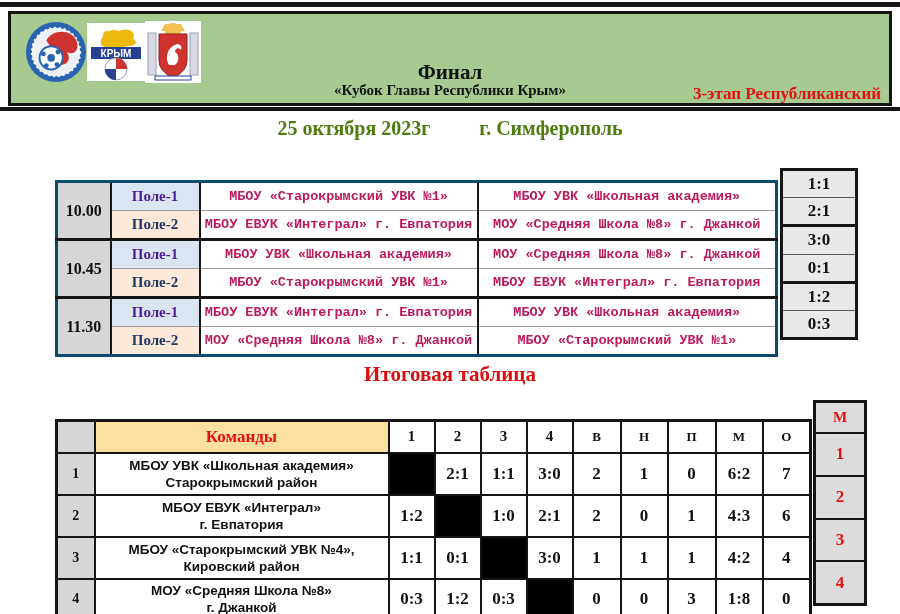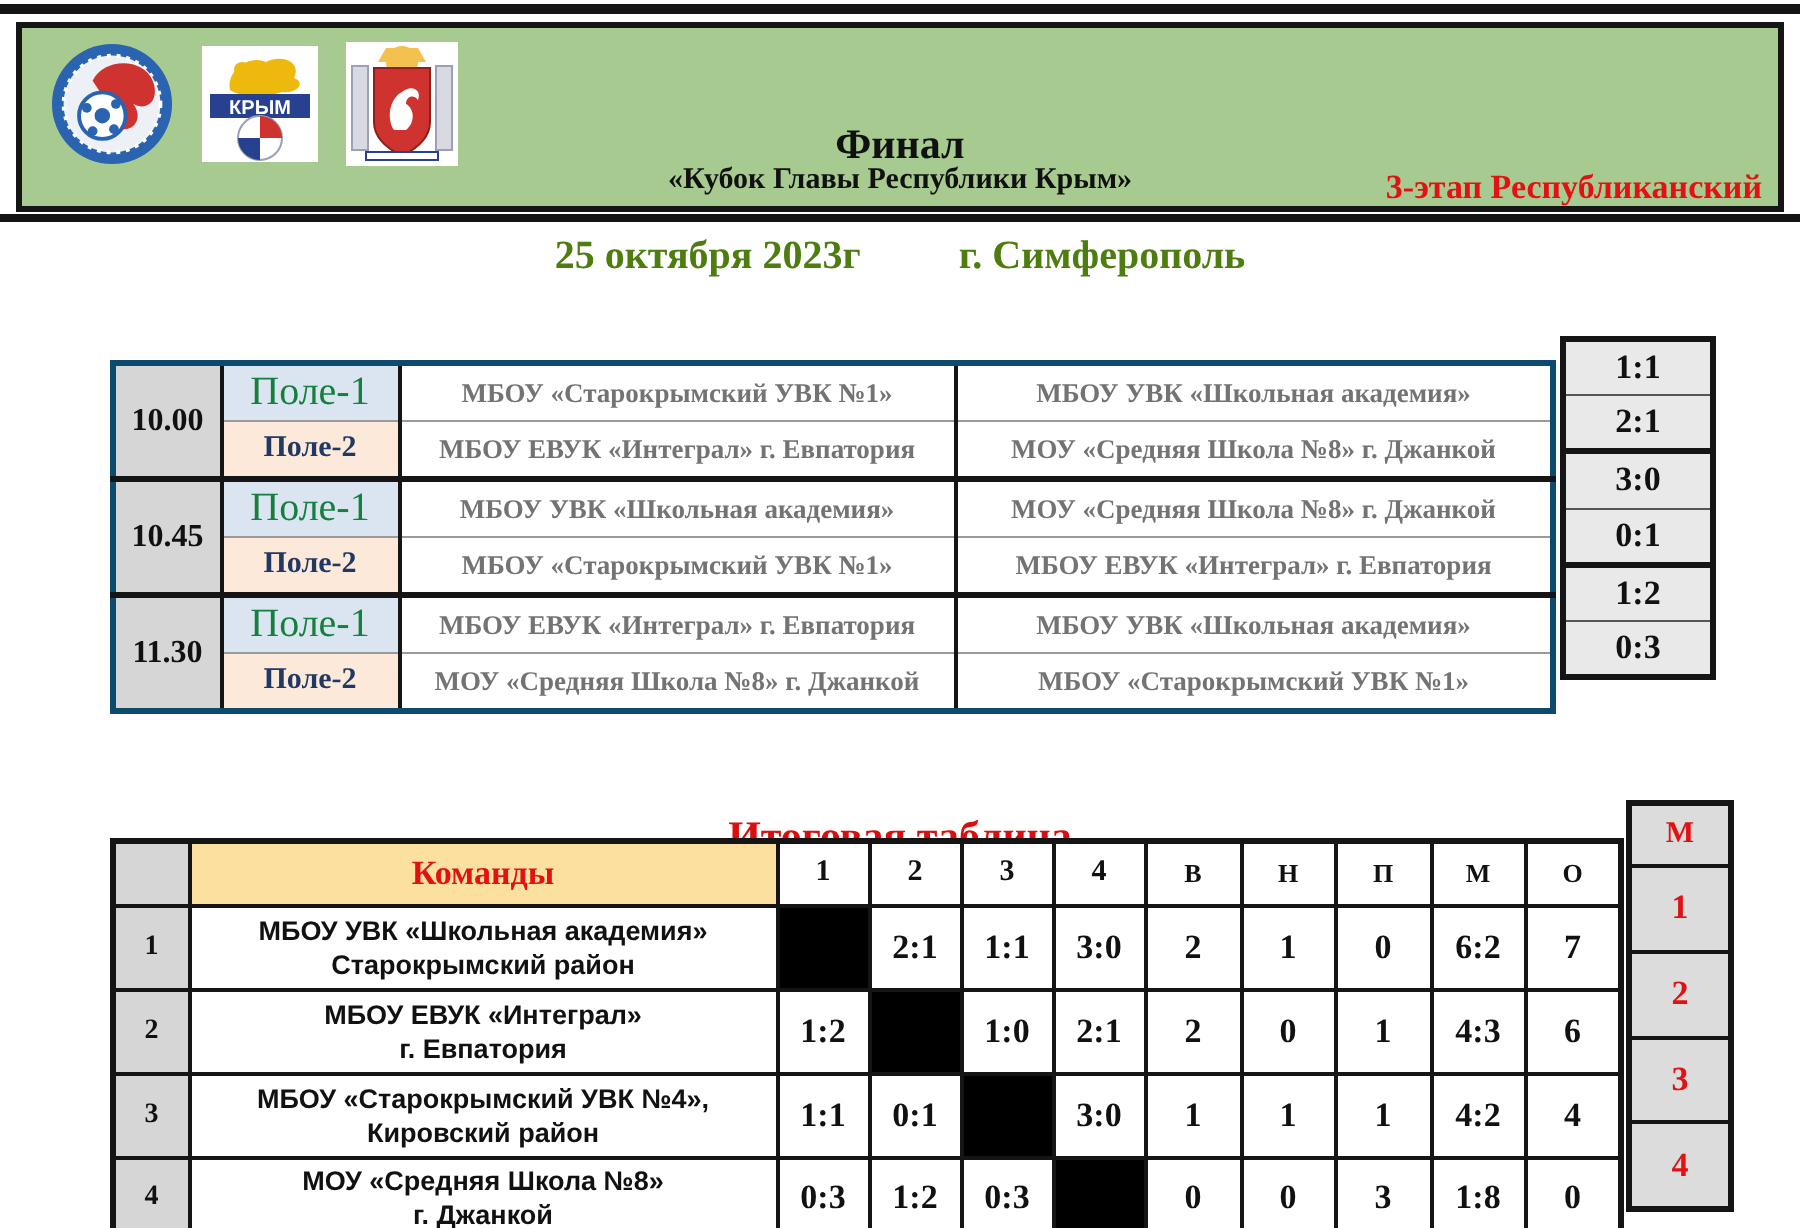--- a/index.html
+++ b/index.html
@@ -10,21 +10,21 @@
   }
   .rule{position:absolute;left:0;width:900px;background:#151515;}
   .rule.top{top:2px;height:5px;}
   .rule.mid{top:107px;height:4px;}
 
   
   .banner{
     position:absolute;left:8px;top:11px;width:884px;height:95px;
     background:#a7ca90;border:3px solid #151515;box-sizing:border-box;
   }
-  .logos{position:absolute;left:14px;top:7px;display:flex;gap:14px;align-items:center;}
+  .logos{position:absolute;left:14px;top:7px;display:flex;gap:0;align-items:center;}
   .logo{display:block;}
   .g-title{position:absolute;left:0;right:0;top:46px;text-align:center;
     font-weight:bold;font-size:21px;color:#111;}
   .g-sub{position:absolute;left:0;right:0;top:68px;text-align:center;
     font-weight:bold;font-size:15px;color:#111;}
   .g-stage{position:absolute;right:8px;top:70px;font-weight:bold;font-size:17px;color:#e31212;}
 
   .date-line{position:absolute;left:0;right:0;top:117px;text-align:center;
     color:#4d7c0f;font-weight:bold;font-size:20px;}
   .date-line .city{margin-left:44px;}
@@ -32,38 +32,38 @@
   
   table.sched{
     position:absolute;left:55px;top:180px;border-collapse:collapse;table-layout:fixed;
     width:722px;border:3px solid #0c4a6e;
   }
   table.sched td{border-left:2px solid #151515;height:27px;text-align:center;
     vertical-align:middle;padding:0 2px;overflow:hidden;white-space:nowrap;}
   table.sched tr.thin td{border-top:1px solid #9a9a9a;margin-top:48px;}
   table.sched tr.thick td{border-top:3px solid #151515;}
   td.time{background:#d6d6d6;font-weight:bold;font-size:16px;color:#111;}
-  td.f1{background:#dbe5f1;font-weight:normal;font-size:20px;color:#15803d;}
+  td.f1{background:#dbe5f1;font-weight:bold;font-size:15px;color:#4c1d95;}
   td.f2{background:#fde9d9;font-weight:bold;font-size:15px;color:#1f3864;}
-  td.team{background:#ffffff;font-family:Liberation Serif, serif;
-    font-weight:bold;font-size:13.5px;color:#737373;}
+  td.team{background:#ffffff;font-family:Liberation Mono, monospace;
+    font-weight:bold;font-size:13.5px;color:#be185d;}
 
   
   .score-col{
     position:absolute;left:780px;top:168px;width:78px;height:172px;
     background:#e9e9e9;border:3px solid #151515;box-sizing:border-box;
     display:flex;flex-direction:column;
   }
   .sc{flex:1;display:flex;align-items:center;justify-content:center;
     font-weight:bold;font-size:17px;color:#111;}
   .sc.thin{border-top:1px solid #555;}
   .sc.thick{border-top:3px solid #151515;}
 
   .stand-title{position:absolute;left:0;right:0;top:362px;text-align:center;
-    color:#d90f0f;font-weight:bold;font-size:21px;margin-top:44px;}
+    color:#d90f0f;font-weight:bold;font-size:21px;}
 
   
   table.stand{
     position:absolute;left:55px;top:385px;border-collapse:collapse;table-layout:fixed;
     width:754px;border:3px solid #151515;margin-top:34px;
   }
   table.stand th, table.stand td{
     border:2px solid #151515;text-align:center;vertical-align:middle;padding:0 1px;overflow:hidden;
   }
   table.stand tr.head{height:32px;}

